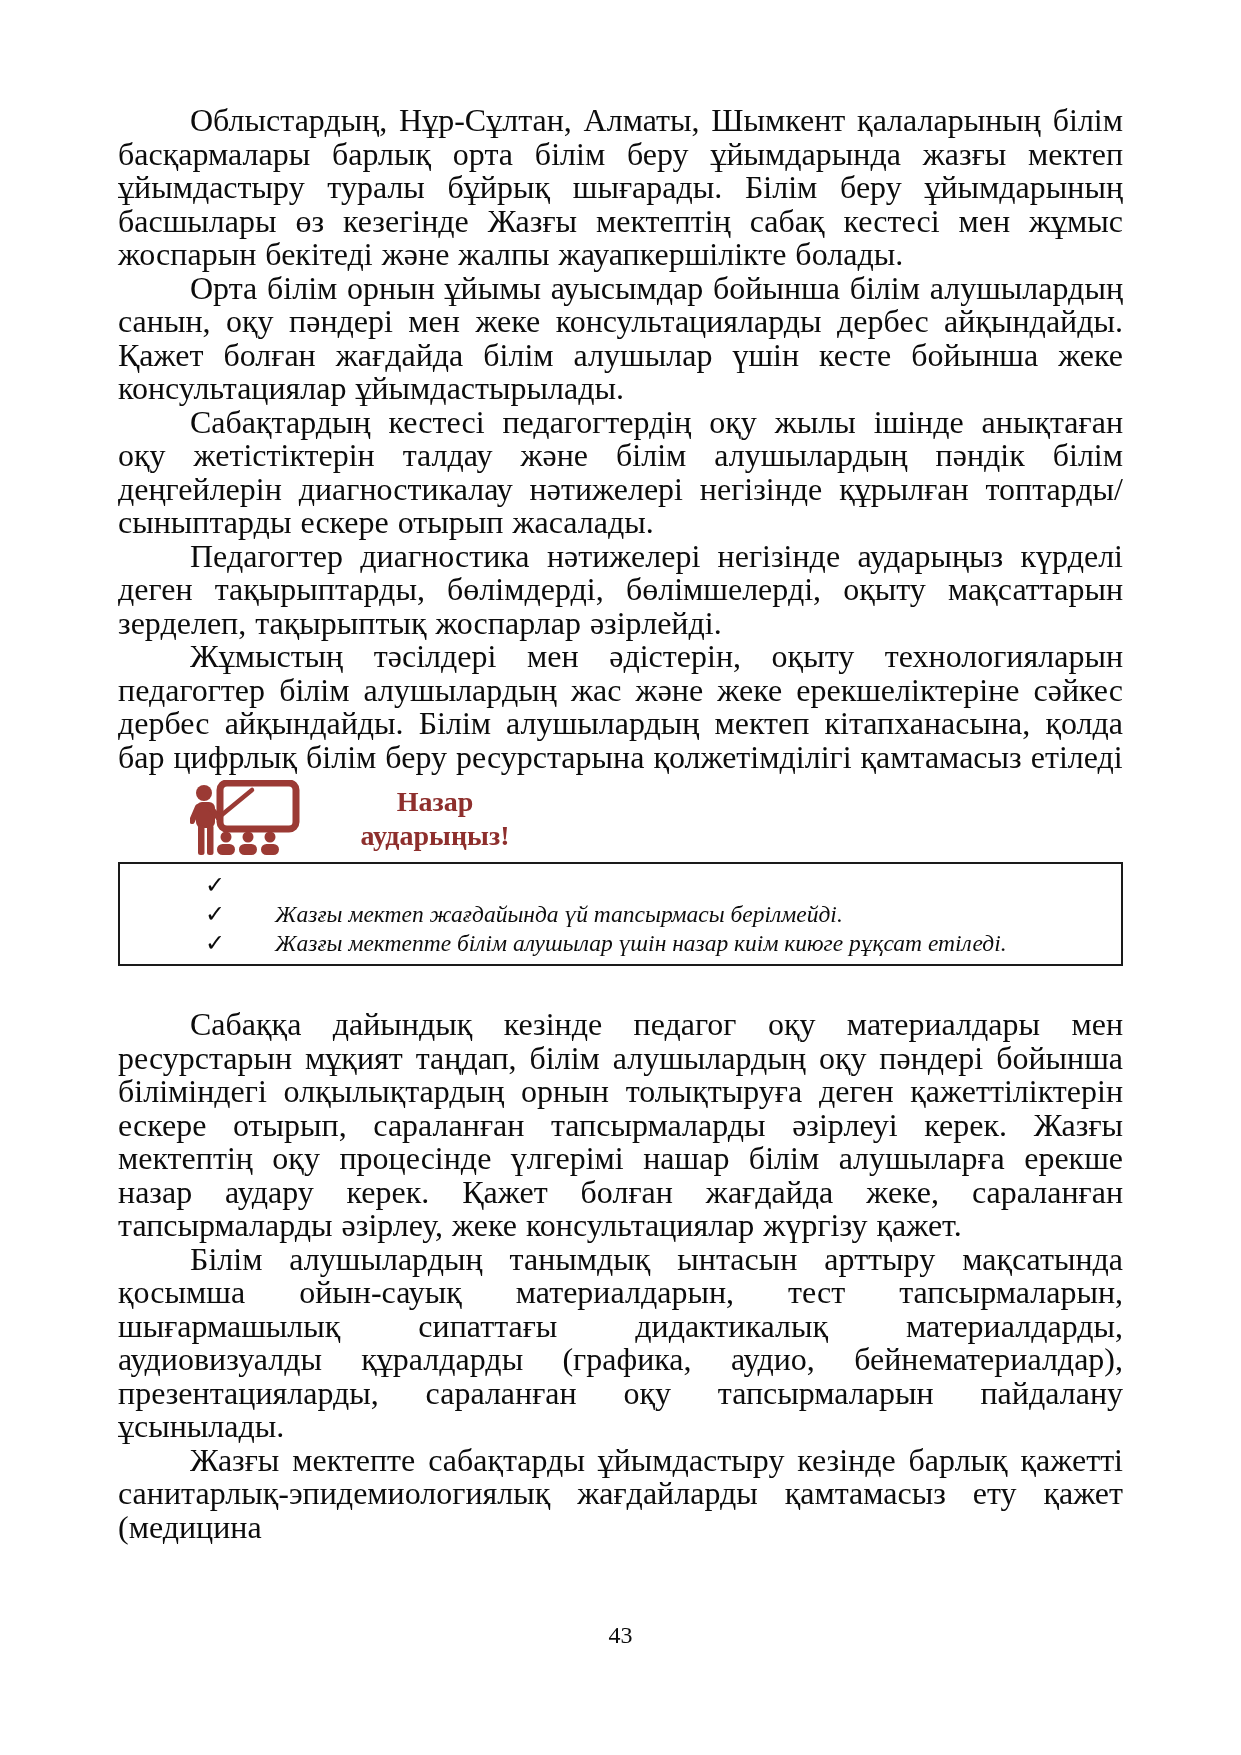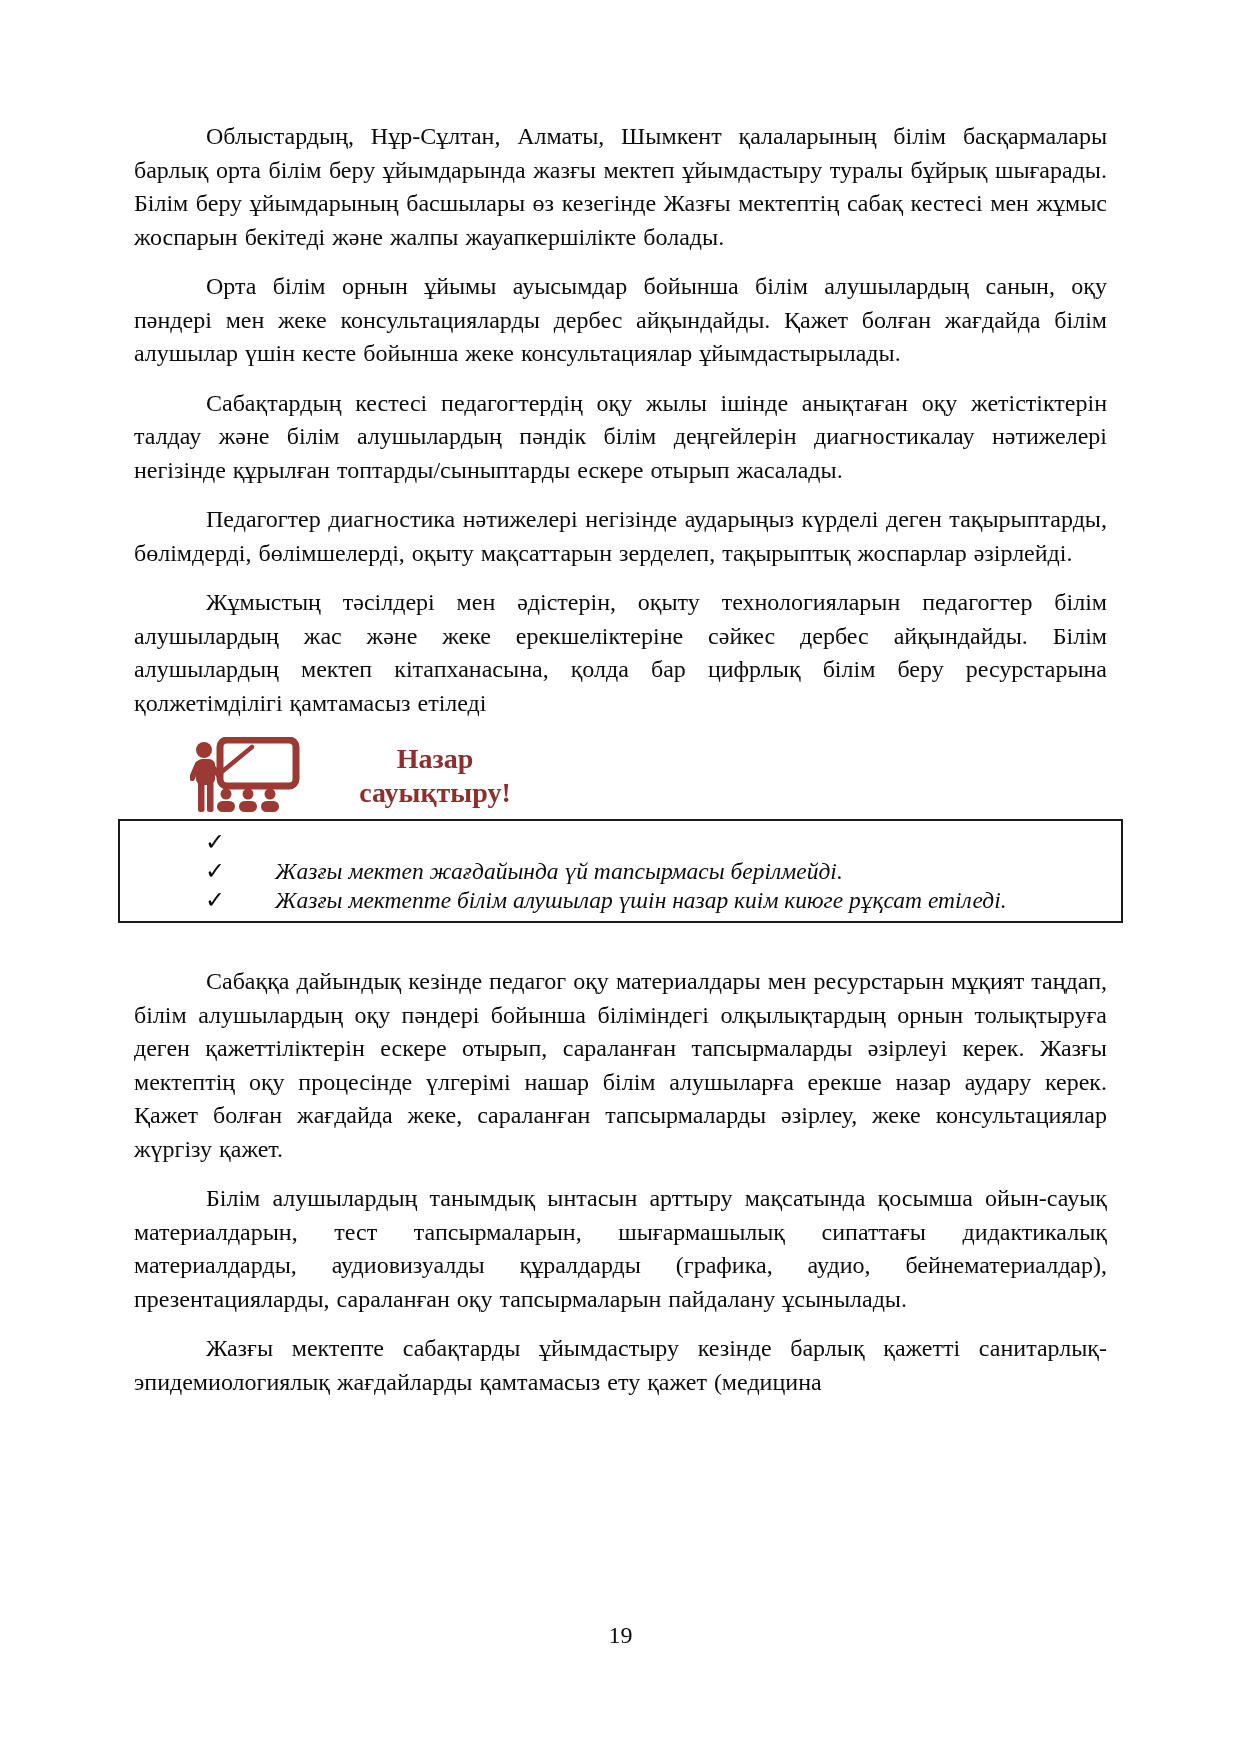--- a/index.html
+++ b/index.html
@@ -10,22 +10,22 @@
     background:#ffffff;
     font-family:"Liberation Serif","DejaVu Serif",serif;
     color:#0c0c0c;
     overflow:hidden;
   }
   .content{
     position:absolute;
     left:118px;top:104px;width:1005px;
   }
   .para{
-    margin:16px;
-    font-size:24px;
+    margin:0;
+    font-size:32px;
     line-height:33.5px;
     text-align:justify;
     text-indent:72px;
     word-spacing:1px;
   }
   
   .attention-row{
     display:flex;
     align-items:center;
     margin:5px 0 3px 72px;
@@ -100,21 +100,21 @@
 
             <circle cx="36" cy="57" r="5.5" stroke="none"></circle>
             <rect x="27" y="64" width="18" height="11" rx="5.5" stroke="none"></rect>
             <circle cx="58" cy="57" r="5.5" stroke="none"></circle>
             <rect x="49" y="64" width="18" height="11" rx="5.5" stroke="none"></rect>
             <circle cx="80" cy="57" r="5.5" stroke="none"></circle>
             <rect x="71" y="64" width="18" height="11" rx="5.5" stroke="none"></rect>
           </g>
         </svg>
       </span>
-      <span class="attention-caption">Назар сауықтыру!</span>
+      <span class="attention-caption">Назар аударыңыз!</span>
     </div>
 
     <div class="callout-box">
       <div class="check-item">
         <span class="check-marker">✓</span>
       </div>
       <div class="check-item">
         <span class="check-marker">✓</span>
         <span class="check-text">Жазғы мектеп жағдайында үй тапсырмасы берілмейді.</span>
       </div>
@@ -125,14 +125,14 @@
     </div>
 
     <div class="section-after">
       <p class="para">Сабаққа дайындық кезінде педагог оқу материалдары мен ресурстарын мұқият таңдап, білім алушылардың оқу пәндері бойынша біліміндегі олқылықтардың орнын толықтыруға деген қажеттіліктерін ескере отырып, сараланған тапсырмаларды әзірлеуі керек. Жазғы мектептің оқу процесінде үлгерімі нашар білім алушыларға ерекше назар аудару керек. Қажет болған жағдайда жеке, сараланған тапсырмаларды әзірлеу, жеке консультациялар жүргізу қажет.</p>
       <p class="para">Білім алушылардың танымдық ынтасын арттыру мақсатында қосымша ойын-сауық материалдарын, тест тапсырмаларын, шығармашылық сипаттағы дидактикалық материалдарды, аудиовизуалды құралдарды (графика, аудио, бейнематериалдар), презентацияларды, сараланған оқу тапсырмаларын пайдалану ұсынылады.</p>
       <p class="para">Жазғы мектепте сабақтарды ұйымдастыру кезінде барлық қажетті санитарлық-эпидемиологиялық жағдайларды қамтамасыз ету қажет (медицина</p>
     </div>
 
   </div>
 
-  <div class="page-number">19</div>
+  <div class="page-number">43</div>
 </div>
 
 </body></html>

